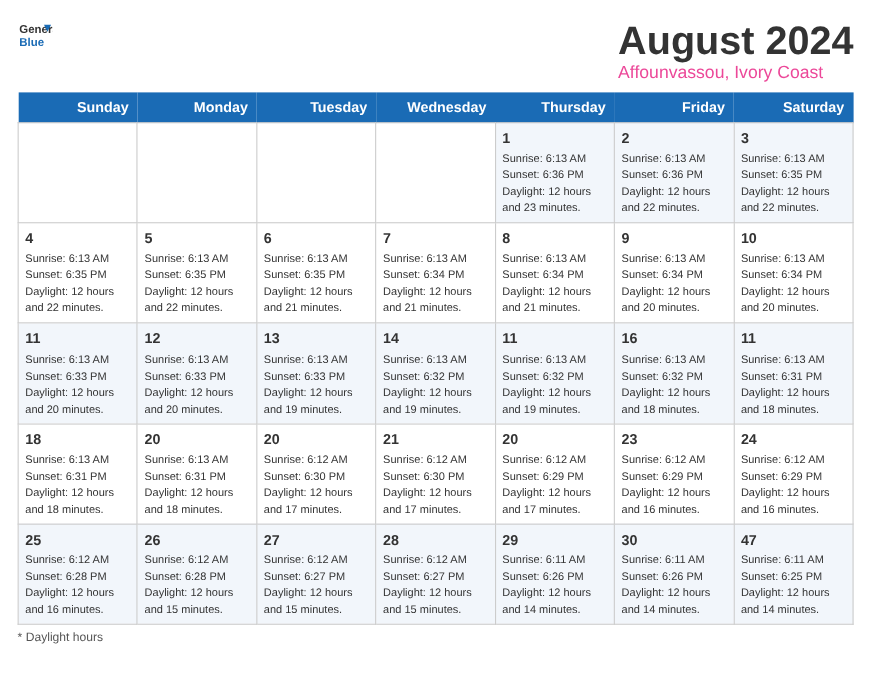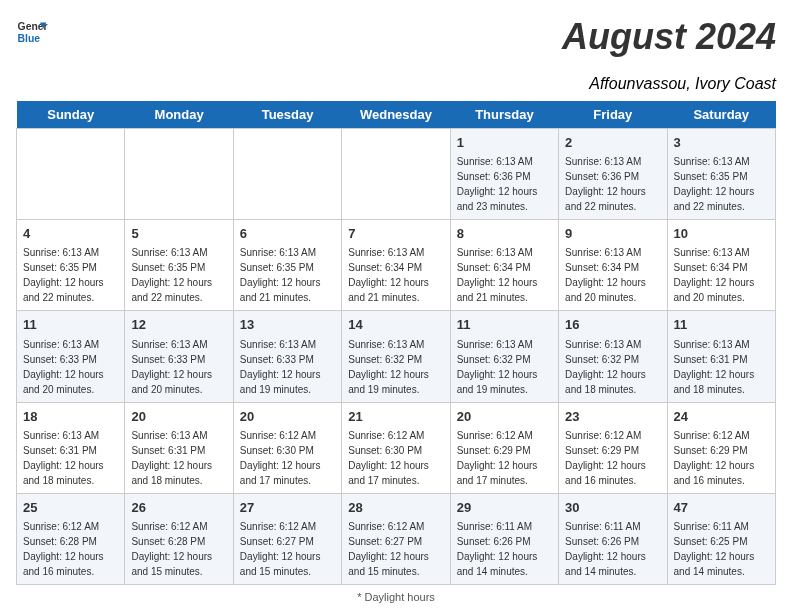--- a/index.html
+++ b/index.html
@@ -19,42 +19,40 @@
     .logo {
       display: flex;
       align-items: center;
       gap: 4px;
     }
     .logo-icon {
       width: 32px;
       height: 32px;
     }
     .title-area {
-      text-align: right;
-      font-style: italic;
+      text-align: left;
     }
     .main-title {
       font-size: 36px;
       font-weight: bold;
       color: #333;
     }
     .sub-title {
       font-size: 16px;
-      color: #000000;
-      margin-top: 17px;
+      color: #ec4899;
     }
     table {
       width: 100%;
       border-collapse: collapse;
       table-layout: fixed;
     }
     thead tr th {
       background-color: #1a6bb5;
       color: #fff;
-      text-align: center;
+      text-align: right;
       padding: 6px 8px;
       font-size: 13px;
       font-weight: bold;
     }
     tbody tr td {
       border: 1px solid #ccc;
       vertical-align: top;
       padding: 5px 6px;
       font-size: 10px;
       line-height: 1.4;
@@ -79,21 +77,21 @@
       color: #333;
       line-height: 1.5;
     }
     .empty-cell {
       background: #fff !important;
     }
     .footer-note {
       margin-top: 6px;
       font-size: 11px;
       color: #555;
-      text-align: center;
+      text-align: left;
     }
   </style>
 </head>
 <body>
 
 <div class="header-area">
   <div class="logo">
     <svg class="logo-icon" viewBox="0 0 40 40">
       <text x="2" y="18" font-size="13" font-weight="bold" fill="#333">General</text>
       <text x="2" y="32" font-size="13" font-weight="bold" fill="#1a6bb5">Blue</text>

